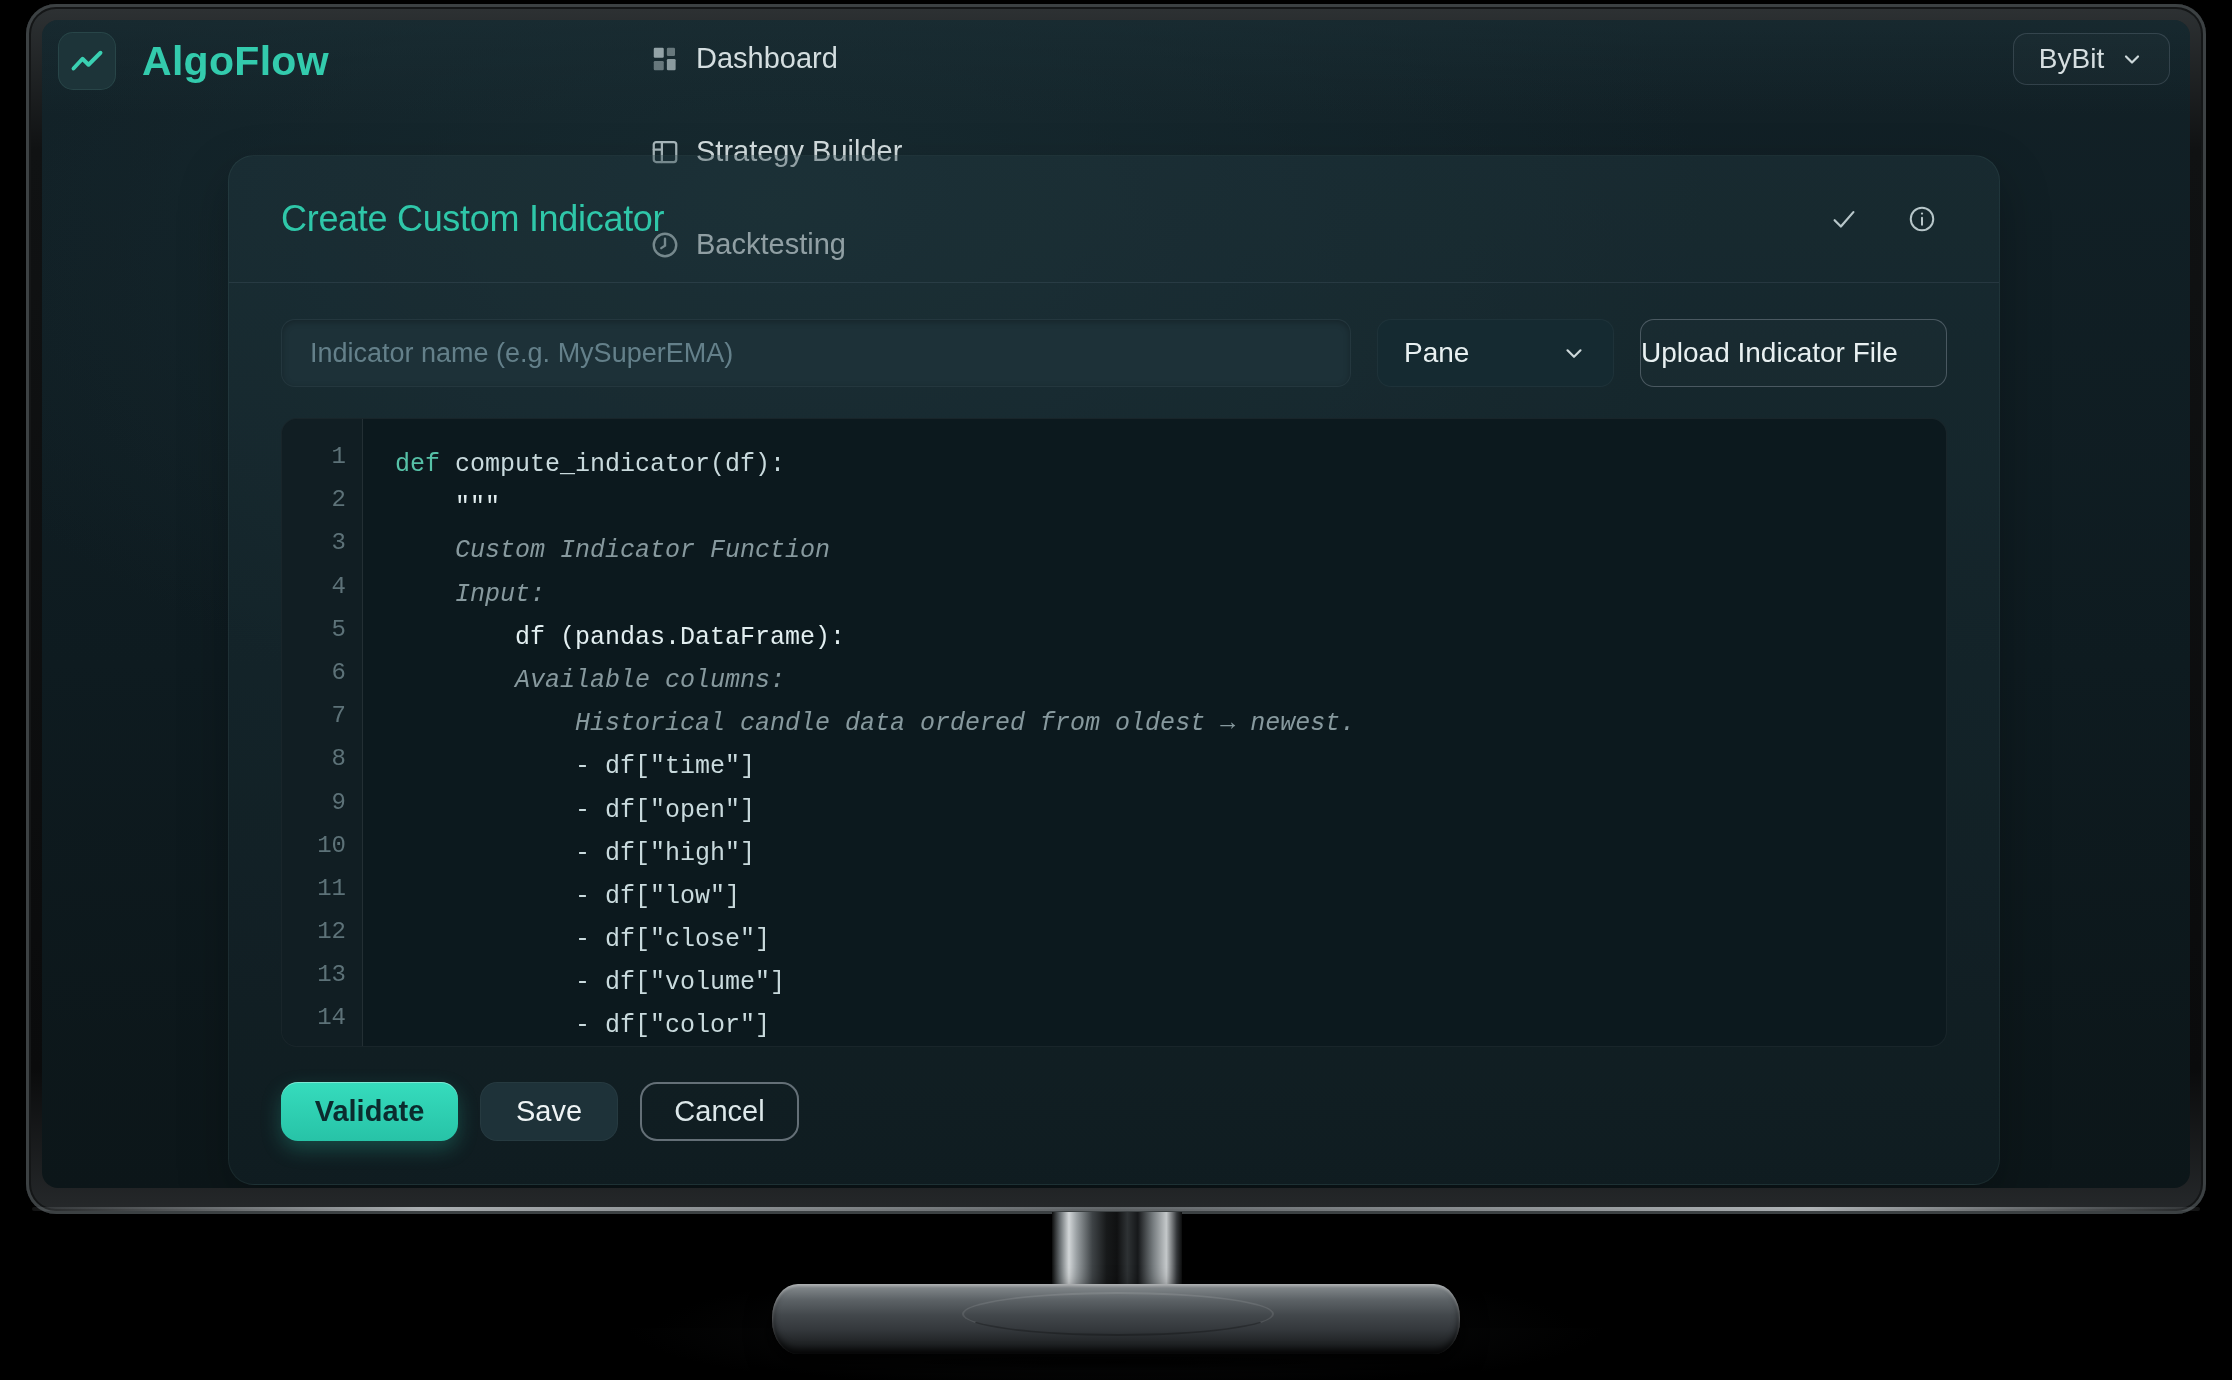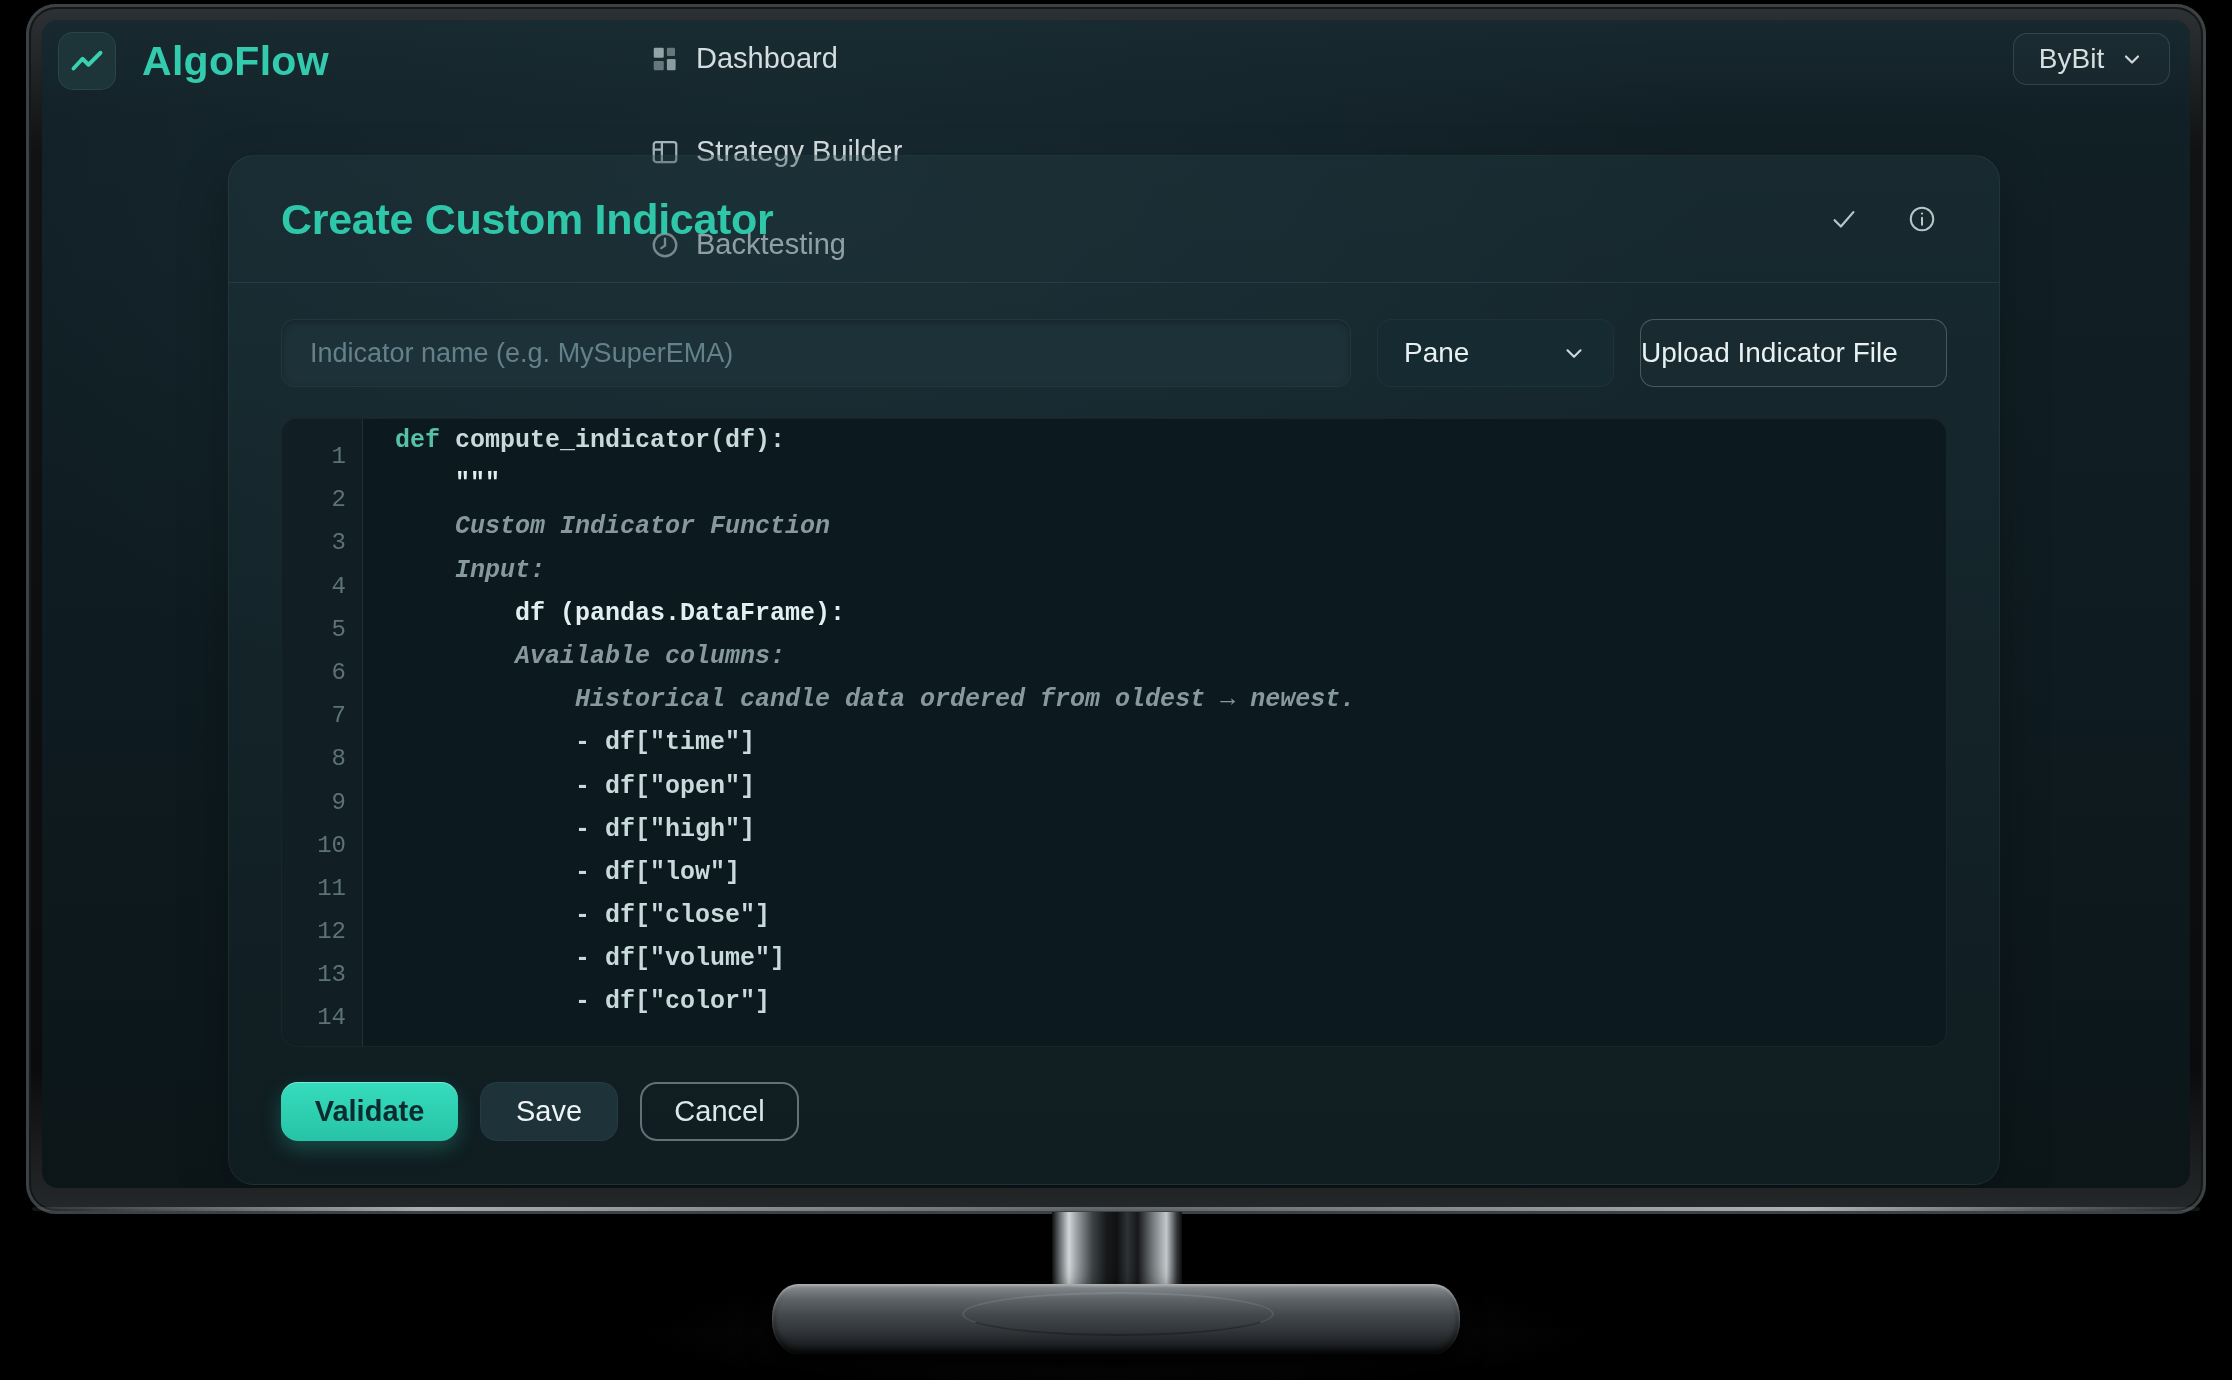--- a/index.html
+++ b/index.html
@@ -46,21 +46,21 @@
     border:1px solid rgba(148,163,184,.22);background:rgba(255,255,255,.02);
     display:flex;align-items:center;justify-content:center;gap:16px;color:#d6dee0;font-size:28px;cursor:pointer;}
 
   
   .card{position:absolute;left:186px;top:135px;width:1772px;height:1030px;border-radius:26px;
     background:linear-gradient(180deg,rgba(36,60,67,.38),rgba(22,40,46,.38));
     border:1px solid rgba(148,200,190,.08);
     box-shadow:0 20px 50px rgba(0,0,0,.25);}
   .card-header{height:127px;padding:0 52px;display:flex;align-items:center;justify-content:space-between;
     border-bottom:1px solid rgba(148,163,184,.13);}
-  .page-title{font-size:43px;font-weight:700;color:#2fc7a9;letter-spacing:-.3px;}
+  .page-title{font-size:36px;font-weight:400;color:#2fc7a9;letter-spacing:-.3px;}
   .header-icons{display:flex;align-items:center;gap:48px;margin-right:10px;color:#b9c8cb;}
   .hicon{display:flex;cursor:pointer;}
 
   .card-body{padding:36px 52px 0 52px;}
   .form-row{display:flex;gap:26px;height:68px;}
   .name-input{flex:1;height:68px;border-radius:14px;border:1px solid rgba(255,255,255,.03);
     background:#1d3138;box-shadow:inset 0 2px 6px rgba(0,0,0,.25);
     color:#dfe9ea;font-size:27px;padding:0 28px;outline:none;font-family:"Liberation Sans",sans-serif;}
   .name-input::placeholder{color:#64808a;}
   .pane-select{width:237px;height:68px;border-radius:14px;background:#152a31;border:1px solid rgba(255,255,255,.04);
@@ -68,21 +68,21 @@
   .upload-btn{width:307px;height:68px;border-radius:14px;background:rgba(255,255,255,.015);
     border:1px solid rgba(203,213,225,.28);color:#e8f0f1;font-size:28px;display:flex;align-items:center;justify-content:flex-start;cursor:pointer;}
 
   
   .editor{margin-top:31px;height:629px;border-radius:16px;background:#0c191e;
     border:1px solid rgba(255,255,255,.055);display:flex;overflow:hidden;
     font-family:"Liberation Mono","DejaVu Sans Mono",monospace;}
   .gutter{width:81px;background:rgba(255,255,255,.022);border-right:1px solid rgba(255,255,255,.08);
     padding-top:16px;display:flex;flex-direction:column;align-items:flex-end;}
   .ln{height:43.2px;line-height:43.2px;padding-right:16px;color:#5d7278;font-size:24px;}
-  .code-col{flex:1;padding:0 0 0 32px;font-weight:bold;}
+  .code-col{flex:1;padding:24px 0 0 32px;}
   .code-row{height:43.2px;line-height:43.2px;font-size:25px;white-space:pre;color:#c9dadd;}
   .tk-kw{color:#56c1a7;}
   .tk-plain{color:#c9dadd;}
   .tk-bright{color:#e2eef0;}
   .tk-cm{color:#87999e;font-style:italic;}
 
   
   .actions{margin-top:35px;display:flex;gap:22px;}
   .btn{height:59px;border-radius:17px;font-size:29px;display:flex;align-items:center;justify-content:center;cursor:pointer;
     font-family:"Liberation Sans",sans-serif;}

